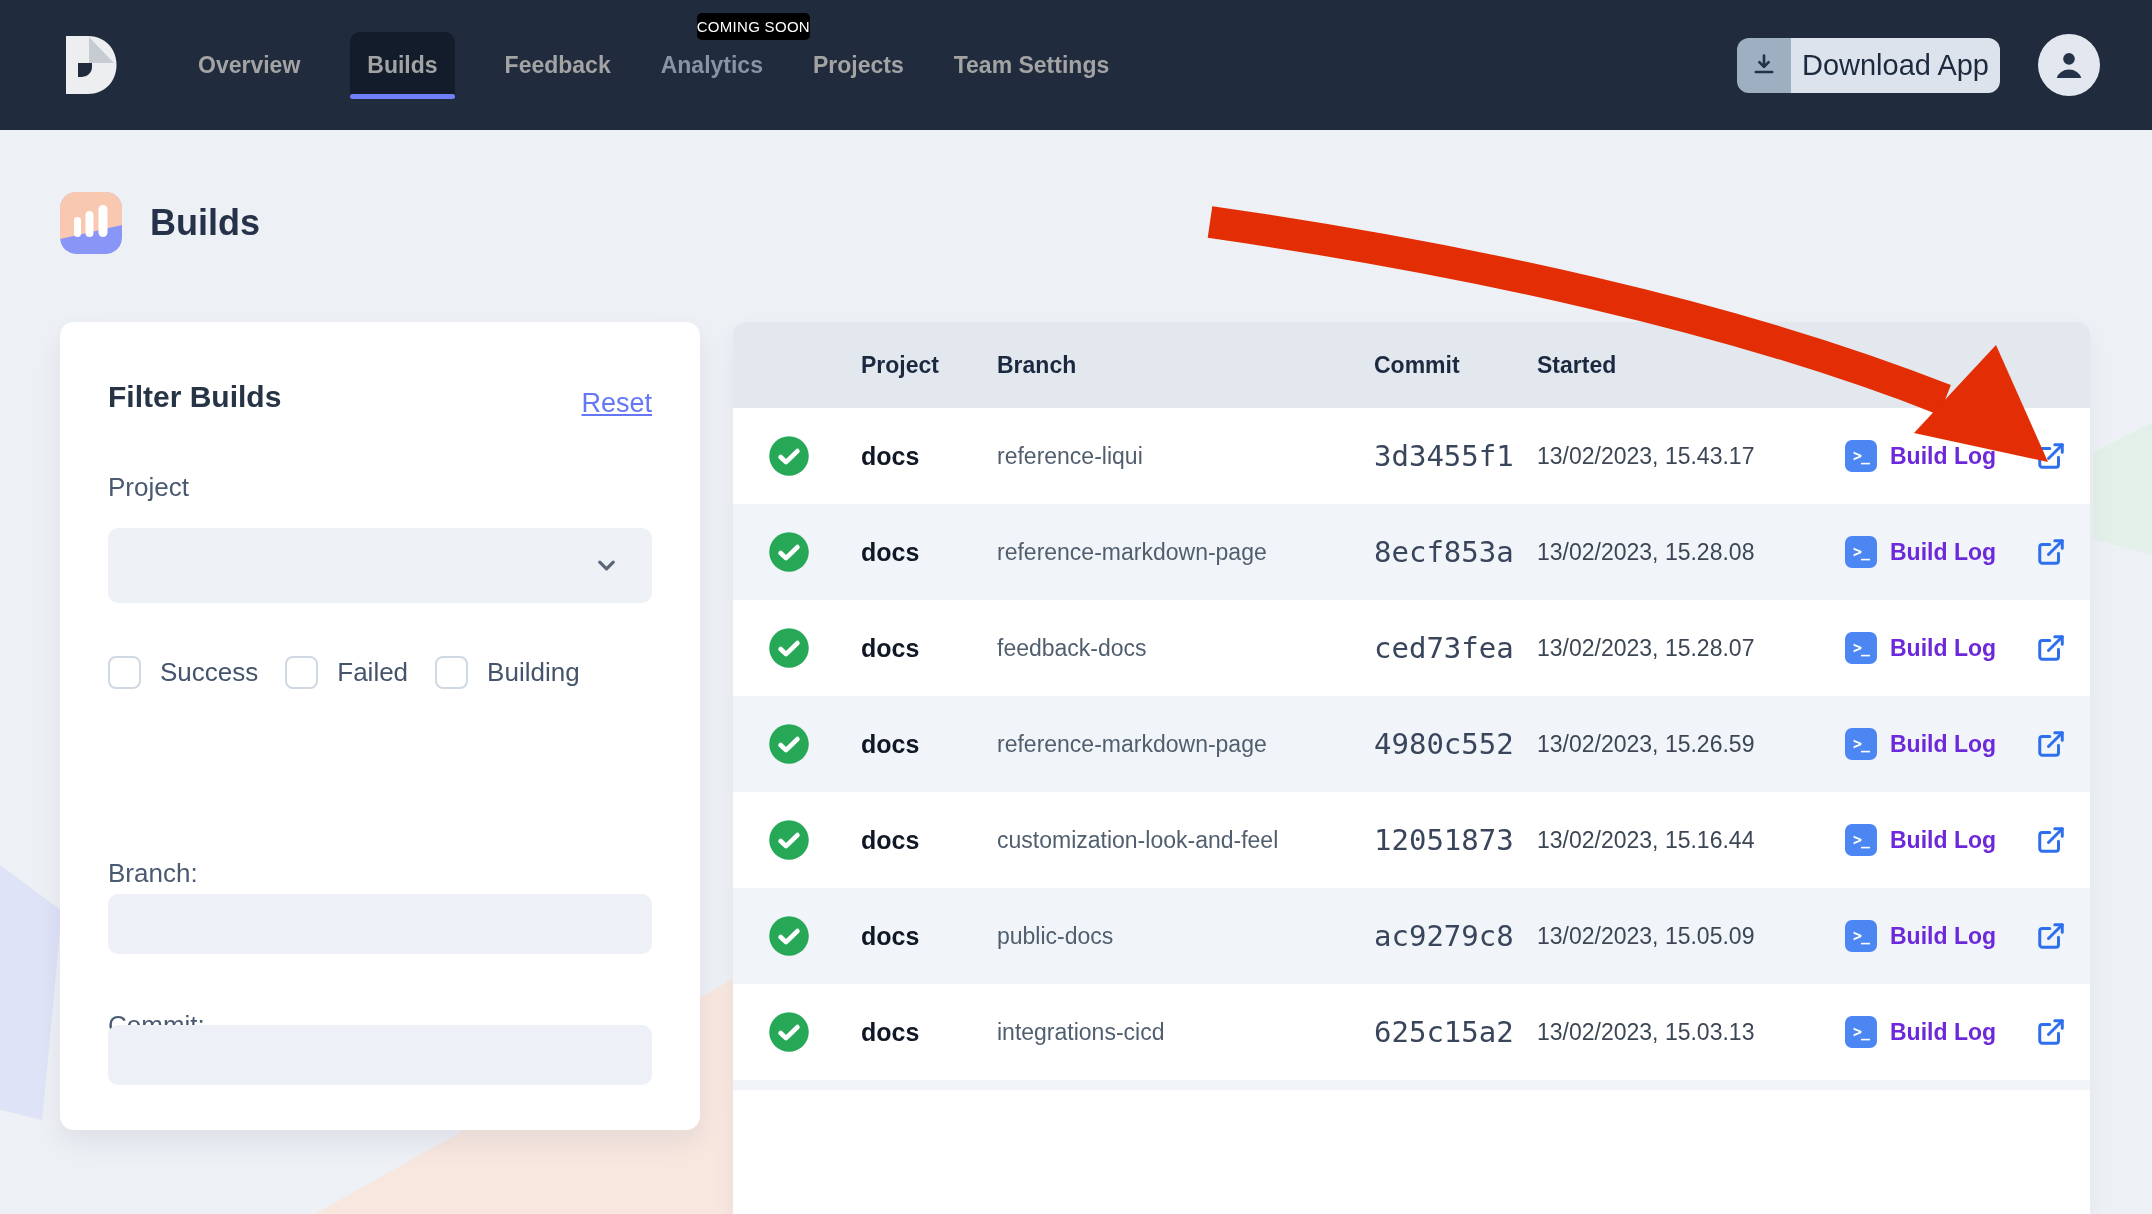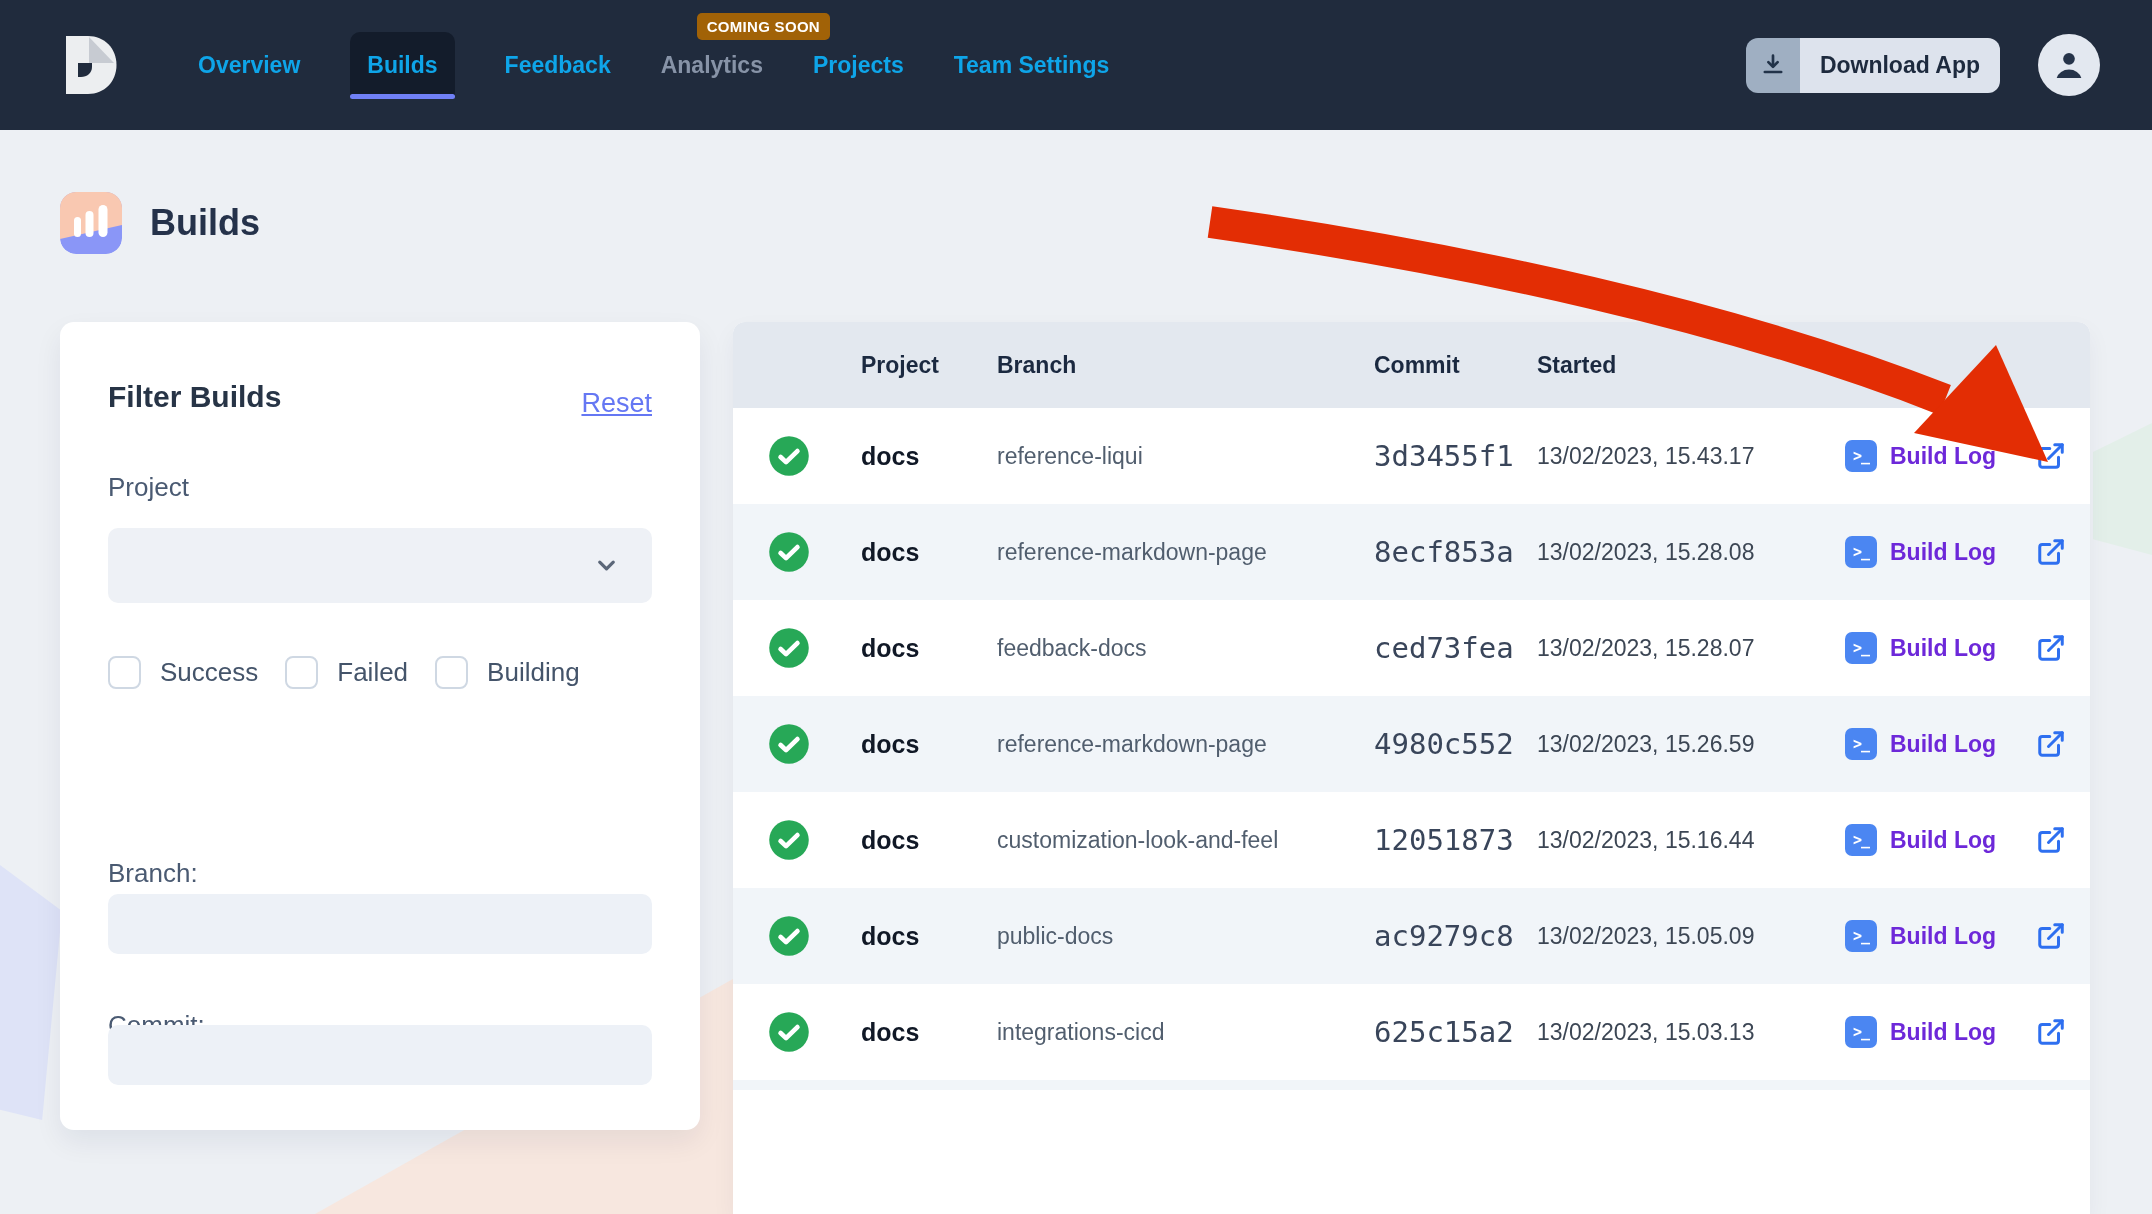--- a/index.html
+++ b/index.html
@@ -14,34 +14,34 @@
               clip-path:polygon(100% 0,100% 100%,0 100%);}
   .deco-mint{left:2093px;top:423px;width:59px;height:132px;background:#e3efe9;
              clip-path:polygon(0 22%,100% 0,100% 100%,0 88%);}
 
   
   nav{position:absolute;left:0;top:0;width:100%;height:130px;background:#202b3d;
       display:flex;align-items:center;z-index:3;}
   .logo{width:60px;height:60px;margin-left:58px;margin-right:80px;flex:none;}
   .nav-items{display:flex;align-items:center;gap:50px;height:100%;}
   .nav-item{position:relative;display:flex;align-items:center;height:100%;
-            color:#0ea5e9;font-size:23px;font-weight:600;cursor:pointer;white-space:nowrap;}
+            color:#a3a3a3;font-size:23px;font-weight:600;cursor:pointer;white-space:nowrap;}
   .nav-item.muted{color:#8793a7;}
   .nav-item.active{height:67px;background:#131c2b;border-radius:10px 10px 6px 6px;
                    padding:0 17px;align-self:center;}
   .nav-item.active::after{content:"";position:absolute;left:0;right:0;bottom:0;height:5px;
                    border-radius:3px;background:#7080f6;}
-  .badge{position:absolute;top:13px;left:36px;background:#a16207;color:#fff;
-         font-size:15px;font-weight:700;letter-spacing:.3px;padding:5px 10px;
+  .badge{position:absolute;top:13px;left:36px;background:#000000;color:#fff;
+         font-size:15px;font-weight:400;letter-spacing:.3px;padding:5px 0;
          border-radius:5px;white-space:nowrap;}
   .nav-right{margin-left:auto;display:flex;align-items:center;}
   .dl-btn{display:flex;align-items:stretch;height:55px;border-radius:12px;overflow:hidden;cursor:pointer;}
   .dl-icon{width:54px;background:#9fafc2;display:flex;align-items:center;justify-content:center;}
-  .dl-text{background:#dde3ed;color:#1d2a3e;font-size:23px;font-weight:700;
-           display:flex;align-items:center;padding:0 20px;}
+  .dl-text{background:#dde3ed;color:#1d2a3e;font-size:29px;font-weight:400;
+           display:flex;align-items:center;padding:0 11px;}
   .avatar{width:62px;height:62px;border-radius:50%;background:#e3e8f0;margin:0 52px 0 38px;
           display:flex;align-items:center;justify-content:center;cursor:pointer;}
 
   
   .page-head{position:absolute;left:60px;top:192px;display:flex;align-items:center;gap:28px;z-index:1;}
   .builds-icon{width:62px;height:62px;border-radius:16px;overflow:hidden;flex:none;}
   .page-title{margin:0;font-size:36px;font-weight:800;color:#25324a;}
 
   
   .filter-card{position:absolute;left:60px;top:322px;width:640px;height:808px;background:#fff;

